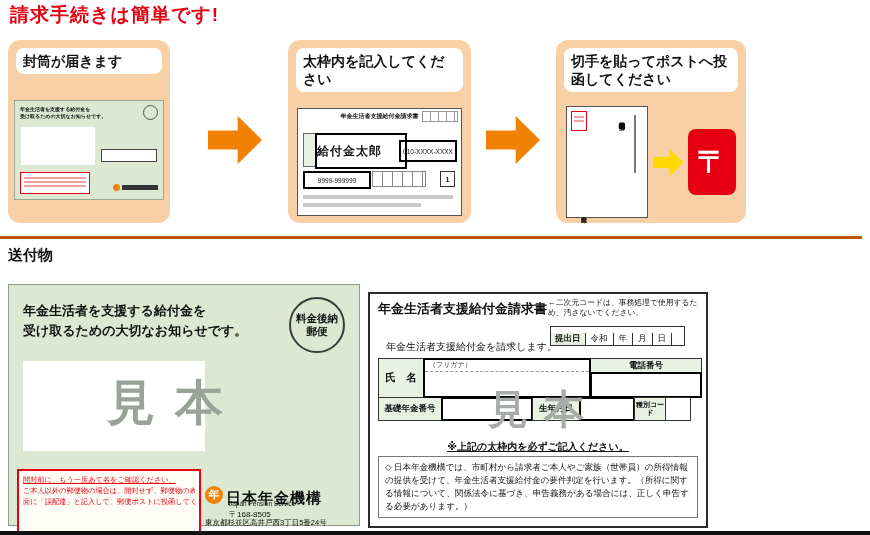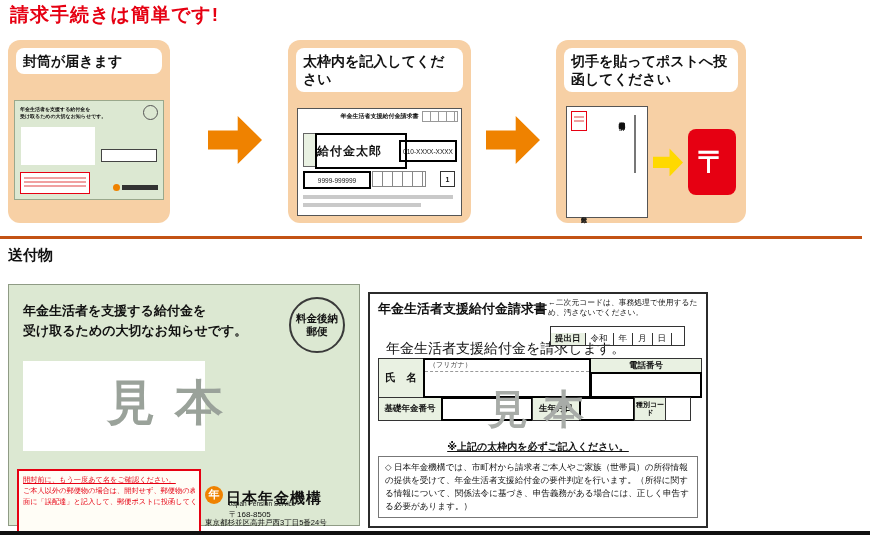--- a/index.html
+++ b/index.html
@@ -84,21 +84,21 @@
     display:flex; align-items:center; justify-content:center; }
   .env-logo-name { font-size:15px; font-weight:bold; letter-spacing:1px;margin-top:8px; }
   .env-logo-en { position:absolute; left:220px; top:215px; font-size:6.5px; }
   .env-postal { position:absolute; left:220px; top:224px; font-size:8px; }
   .env-address { position:absolute; left:196px; top:233px; font-size:7.5px; white-space:nowrap; }
 
   
   .form-panel { position:absolute; left:368px; top:292px; width:340px; height:236px; background:#fff; border:2px solid #2b2b2b; box-sizing:border-box; }
   .form-title { position:absolute; left:8px; top:6px; font-size:13px; font-weight:bold; }
   .form-qr-note { position:absolute; right:6px; top:4px; width:152px; font-size:7.8px; line-height:1.3; }
-  .form-claim { position:absolute; left:16px; top:46px; font-size:14px; }
+  .form-claim { position:absolute; left:16px; top:46px; font-size:10px; }
   .submit-table { position:absolute; right:21px; top:32px; display:flex; height:18px; font-size:8.5px; border:1px solid #333; align-items:flex-end;margin-left:36px; }
   .st-label { background:#e9f1e2; padding:0 4px; display:flex; align-items:center; border-right:1px solid #333; font-weight:bold; }
   .st-cell { padding:0 5px; display:flex; align-items:center; border-right:1px solid #333; }
   .st-dark { width:12px; background:#3c3c3c; }
 
   .main-table { position:absolute; left:8px; top:64px; width:324px; }
   .mt-row1 { display:flex; height:40px; }
   .mt-row2 { display:flex; height:24px; margin-top:-1px; }
   .mt-label { background:#e9f1e2; border:1px solid #333; display:flex; align-items:center; justify-content:center;
     font-size:8.5px; font-weight:bold; box-sizing:border-box; text-align:center; }

